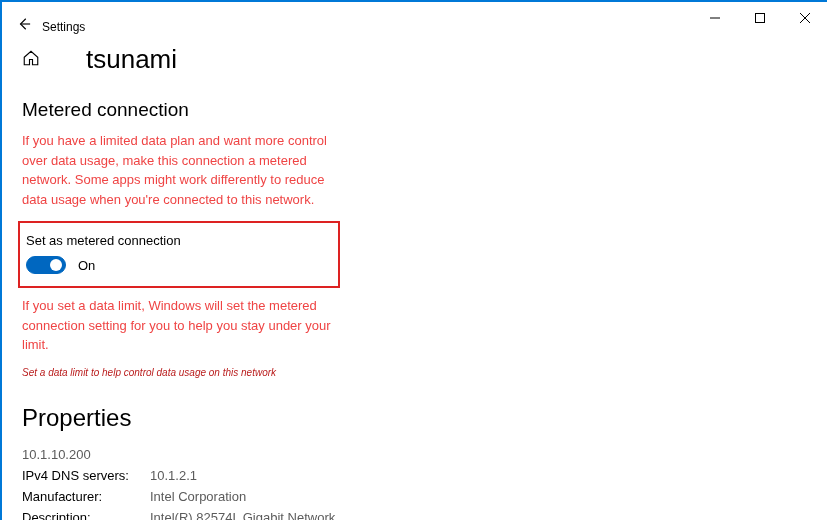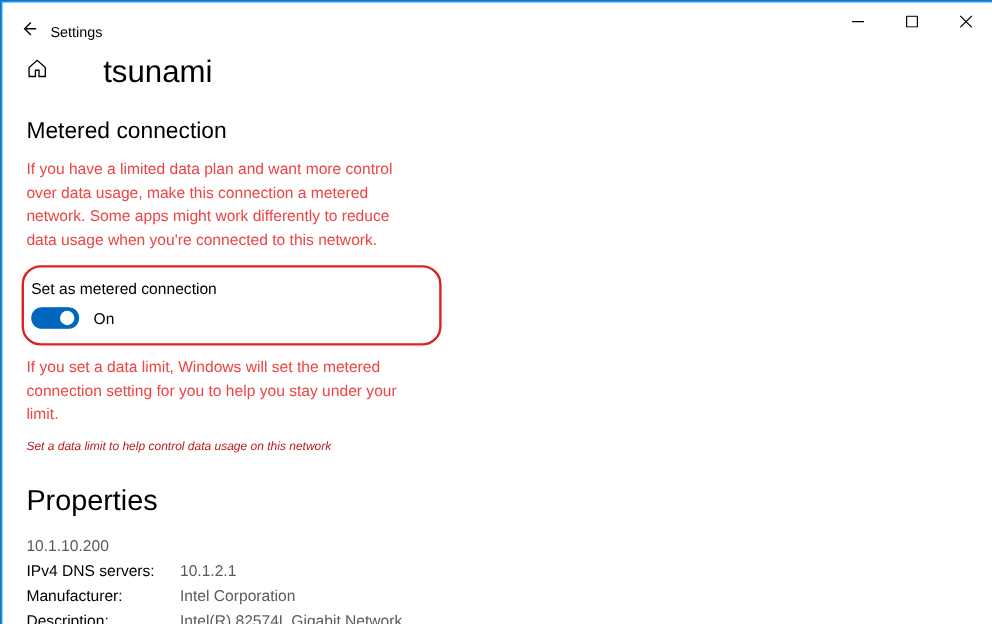--- a/index.html
+++ b/index.html
@@ -32,23 +32,23 @@
   .header {
     display: flex; align-items: center;
     margin-bottom: 24px;
     gap: 32px;
   }
   .home-icon { font-size: 16px; margin-right: 14px; }
   .page-title { font-size: 26px; font-weight: 400; }
   .section-h { font-size: 19px; font-weight: 400; margin-bottom: 10px; }
   .para { font-size: 13px; line-height: 1.5; max-width: 320px; margin-bottom: 12px; color: #ef4444; }
   .redbox {
-    border: 2px solid #d22; border-radius: 16px;
+    border: 2px solid #d22; border-radius: 0;
     padding: 10px 8px 12px 2px;
-    width: 350px; margin-bottom: 8px;
+    width: 322px; margin-bottom: 8px;
     margin-left: -4px;
   }
   .toggle-label { font-size: 13px; margin-bottom: 8px; padding-left: 4px; }
   .toggle-row { display: flex; align-items: center; padding-left: 4px; }
   .toggle {
     width: 40px; height: 18px; border-radius: 10px;
     background: #0067c0; position: relative; cursor: pointer;
     border: 1px solid #0067c0;
   }
   .toggle .knob {

